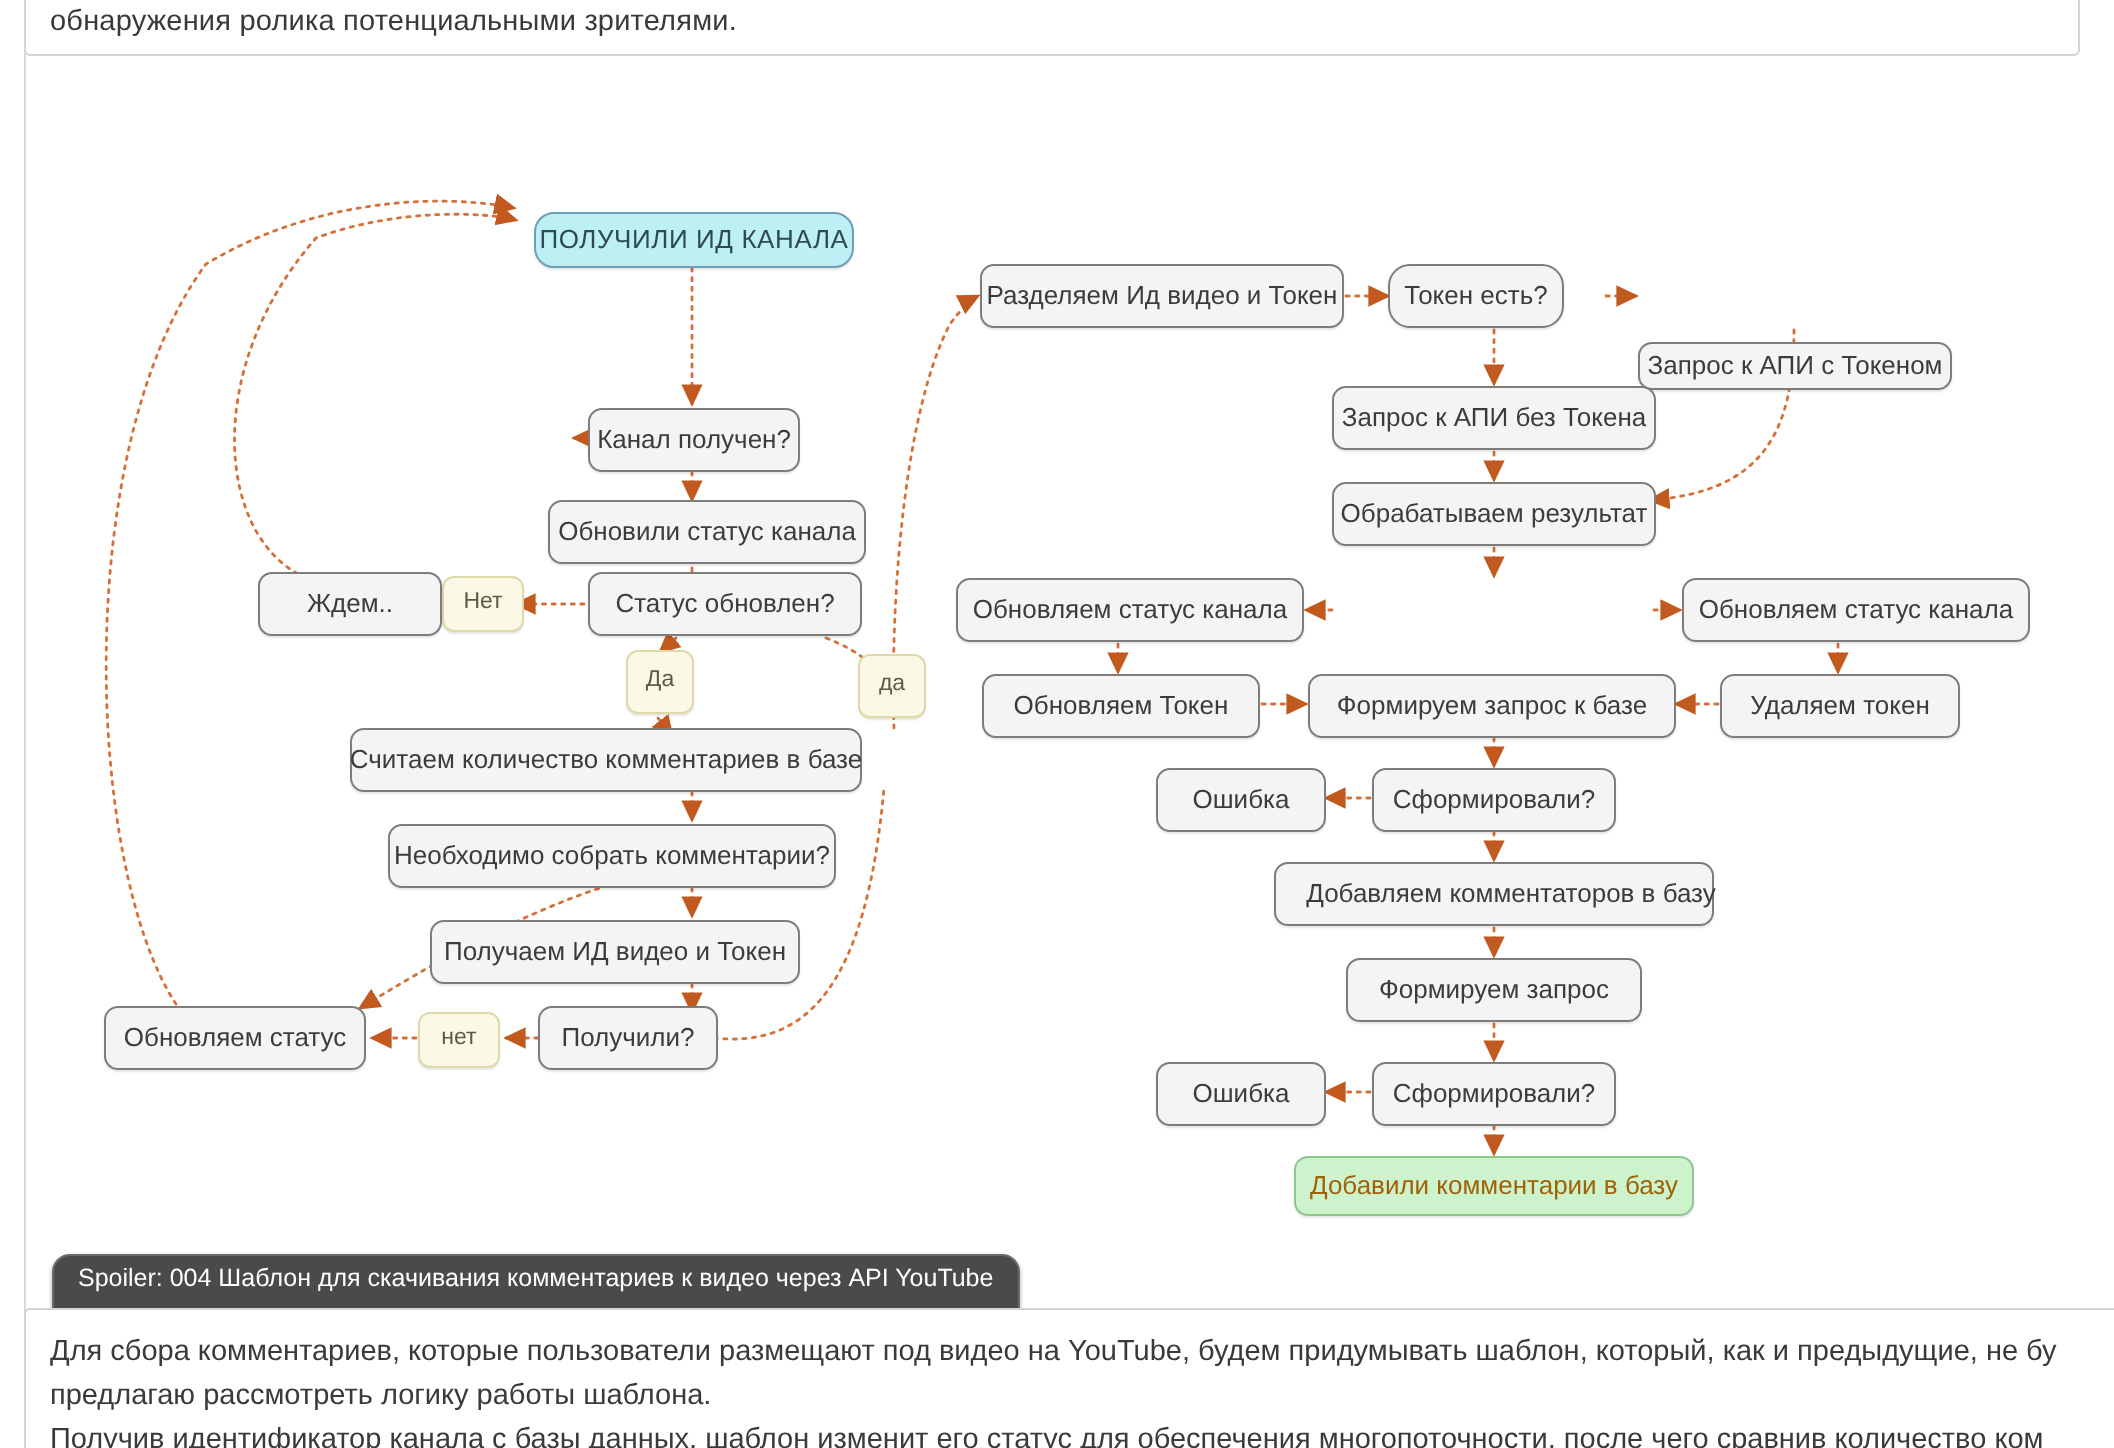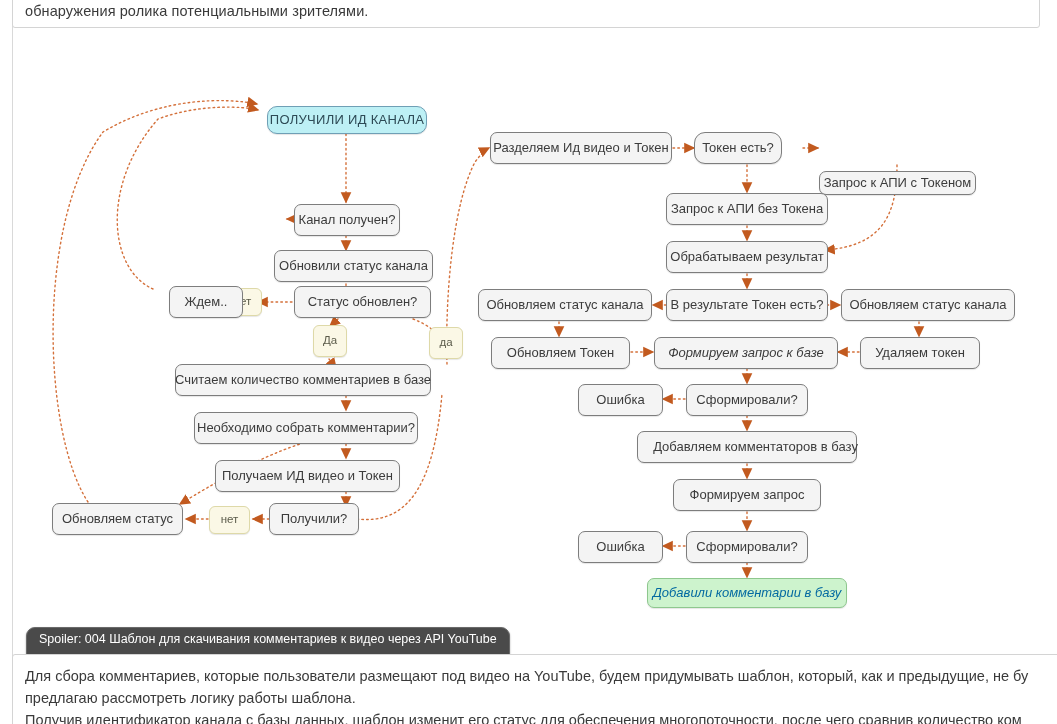--- a/index.html
+++ b/index.html
@@ -38,21 +38,21 @@
     font-size:13px;color:#3c3c3c;text-align:center;
     box-shadow:0 1px 1px rgba(0,0,0,.10);
     padding:0 7px;line-height:1.15;
     white-space:nowrap;
   }
   .node.start{
     background:#bdf0f5;border-color:#6f9fb5;color:#2d4a55;
     letter-spacing:.3px;font-size:13px;
   }
   .node.end{
-    background:#cdf3cd;border-color:#8ec78e;color:#0369a1;font-style:italic;
+    background:#cdf3cd;border-color:#8ec78e;color:#a16207;
   }
   .node.tag{
     background:#fbf8e6;border-color:#ded9a8;color:#5b5b4a;
     font-size:11.5px;border-radius:6px;
   }
   .node.q{background:#f4f4f4;}
 </style>
 </head>
 <body>
 
@@ -168,21 +168,21 @@
 
     <div class="node q" style="left:281px;top:170px;width:106px;height:32px;">Канал получен?</div>
 
 
     <div class="node" style="left:261px;top:216px;width:159px;height:32px;">Обновили статус канала</div>
 
     <div class="node q" style="left:281px;top:252px;width:137px;height:32px;">Статус обновлен?</div>
 
     <div class="node tag" style="left:208px;top:254px;width:41px;height:28px;">Нет</div>
 
-    <div class="node" style="left:116px;top:252px;width:74px;height:32px;margin-left:40px;">Ждем..</div>
+    <div class="node" style="left:116px;top:252px;width:92px;height:32px;">Ждем..</div>
 
     <div class="node tag" style="left:300px;top:291px;width:34px;height:32px;">Да</div>
 
     <div class="node" style="left:162px;top:330px;width:256px;height:32px;">Считаем количество комментариев в базе</div>
 
     <div class="node q" style="left:181px;top:378px;width:224px;height:32px;">Необходимо собрать комментарии?</div>
 
     <div class="node" style="left:202px;top:426px;width:185px;height:32px;">Получаем ИД видео и Токен</div>
 
     <div class="node q" style="left:256px;top:469px;width:90px;height:32px;">Получили?</div>
@@ -196,29 +196,28 @@
     <div class="node" style="left:477px;top:98px;width:182px;height:32px;">Разделяем Ид видео и Токен</div>
 
     <div class="node q" style="left:681px;top:98px;width:88px;height:32px;border-radius:11px;">Токен есть?</div>
 
     <div class="node" style="left:806px;top:98px;width:157px;height:24px;margin-top:39px;">Запрос к АПИ с Токеном</div>
 
     <div class="node" style="left:653px;top:159px;width:162px;height:32px;">Запрос к АПИ без Токена</div>
 
     <div class="node" style="left:653px;top:207px;width:162px;height:32px;">Обрабатываем результат</div>
 
-    <div class="node q" style="left:653px;top:255px;width:162px;height:32px;">В результате Токен есть?</div>
 
     <div class="node" style="left:465px;top:255px;width:174px;height:32px;">Обновляем статус канала</div>
 
     <div class="node" style="left:828px;top:255px;width:174px;height:32px;">Обновляем статус канала</div>
 
     <div class="node" style="left:478px;top:303px;width:139px;height:32px;">Обновляем Токен</div>
 
-    <div class="node" style="left:641px;top:303px;width:184px;height:32px;font-style:italic;">Формируем запрос к базе</div>
+    <div class="node" style="left:641px;top:303px;width:184px;height:32px;">Формируем запрос к базе</div>
 
     <div class="node" style="left:847px;top:303px;width:120px;height:32px;">Удаляем токен</div>
 
     <div class="node" style="left:565px;top:350px;width:85px;height:32px;">Ошибка</div>
 
     <div class="node q" style="left:673px;top:350px;width:122px;height:32px;">Сформировали?</div>
 
     <div class="node" style="left:624px;top:397px;width:220px;height:32px;padding-left:24px;">Добавляем комментаторов в базу</div>
 
     <div class="node" style="left:660px;top:445px;width:148px;height:32px;">Формируем запрос</div>

